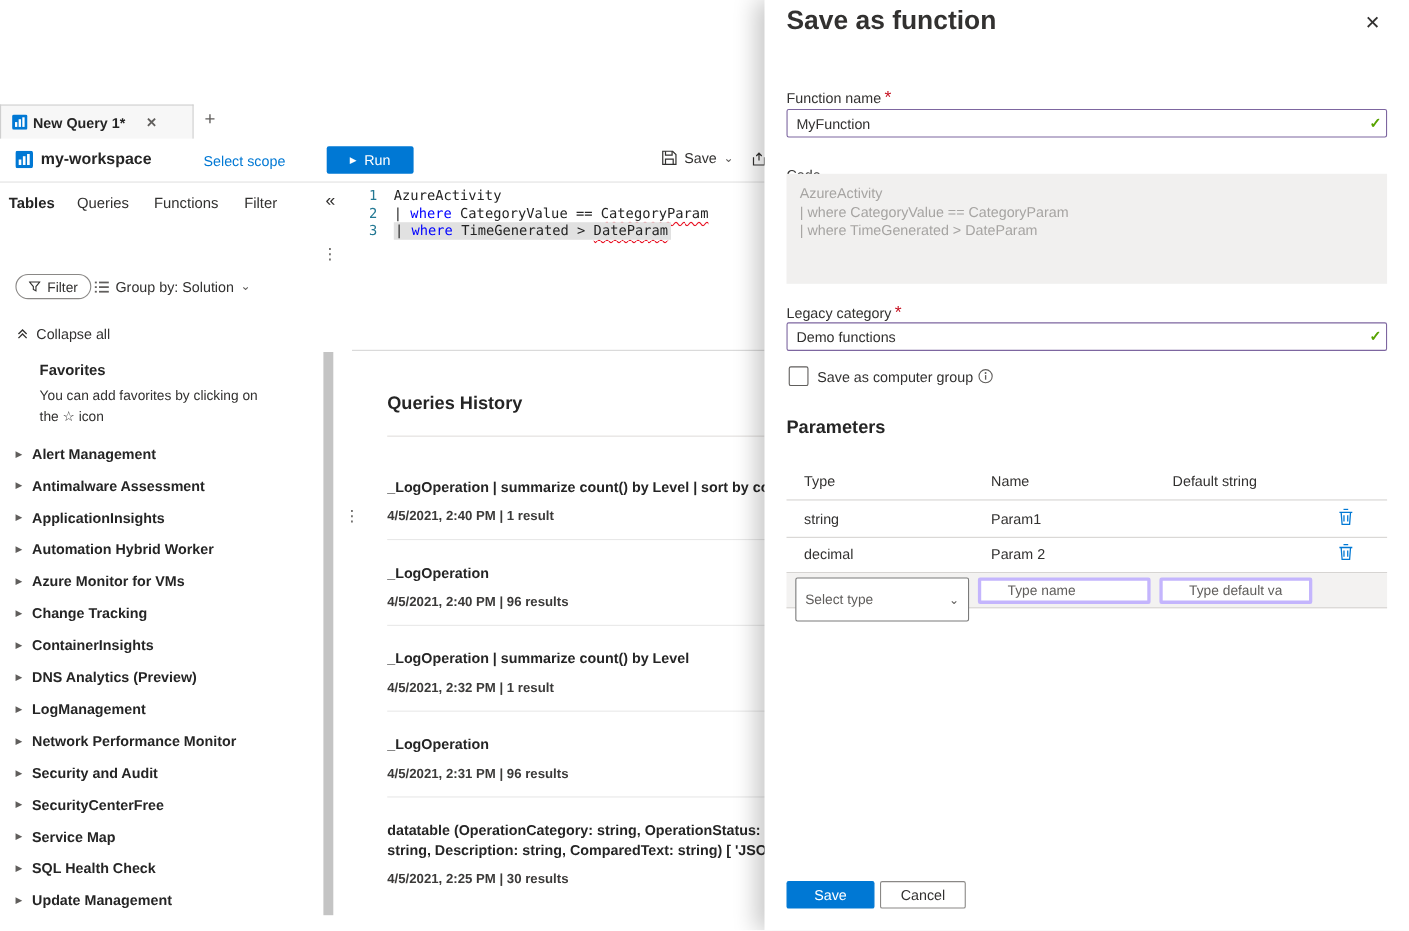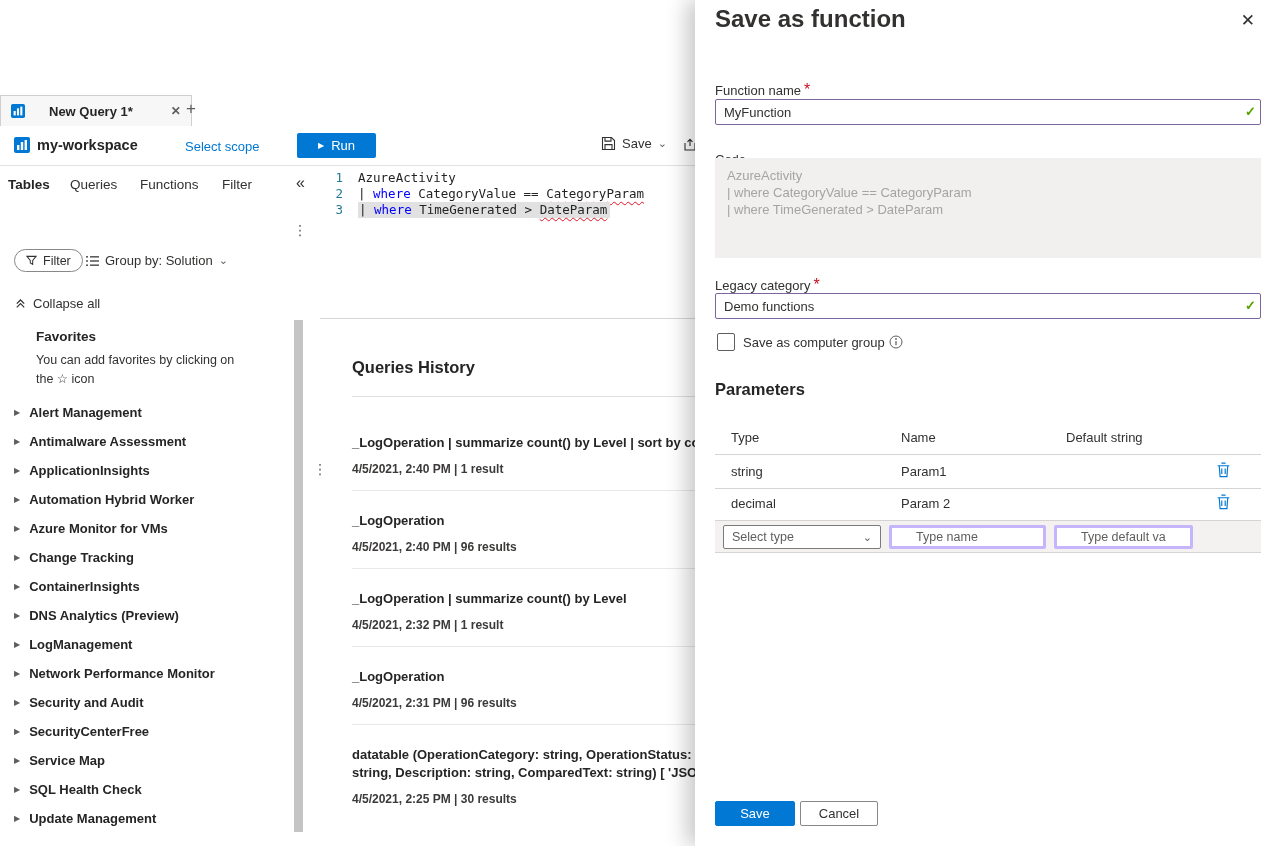--- a/index.html
+++ b/index.html
@@ -2,21 +2,21 @@
 <html><head>
 <meta charset="utf-8">
 <style>
   * { margin:0; padding:0; box-sizing:border-box; }
   html,body { background:#fff; }
   .screen { position:relative; width:1281px; height:846px; background:#fff;
             font-family:"Liberation Sans", sans-serif; color:#323130; overflow:hidden; }
   .abs { position:absolute; }
 
   
-  .tab { display:flex; align-items:center; gap:24px; background:#f7f7f7;
+  .tab { display:flex; align-items:center; gap:5px; background:#f7f7f7;
          border:1px solid #cfcfcf; border-bottom:none; padding:0 10px;
          font-size:13px; font-weight:600; color:#252525; }
   .tab-close { font-size:12px; color:#605e5c; margin-left:14px; cursor:pointer; }
   .newtab-btn { font-size:17px; color:#605e5c; cursor:pointer; }
 
   
   .link { color:#0078d4; font-size:13px; cursor:pointer; }
   .run-btn { display:flex; align-items:center; justify-content:center; gap:7px;
              background:#0078d4; color:#fff; font-size:13px; border-radius:2px; cursor:pointer; }
   .run-play { font-size:8px; }
@@ -73,21 +73,21 @@
              padding:9px 12px; font-size:13px; color:#a6a4a2; line-height:17px; }
   .cbox { position:absolute; width:18px; height:18px; border:1px solid #605e5c;
           border-radius:2px; background:#fff; cursor:pointer; }
   .pheading { font-size:16.5px; font-weight:600; color:#252525; }
   .pth, .ptd { position:absolute; font-size:13px; color:#323130; }
   .hline { position:absolute; height:1px; background:#d6d4d2; }
   .strip { position:absolute; background:#f3f2f1; border-bottom:1px solid #d6d4d2; }
   .minput { position:absolute; height:24px; border:3px solid #c4b5fd; border-radius:2px;
             font-size:12.5px; padding:0 24px; font-family:inherit; color:#323130; outline:none; background:#fff; }
   .minput::placeholder { color:#605e5c; }
-  .fselect { position:absolute; height:24px; border:1px solid #7a7a7a; border-radius:2px;
+  .fselect { position:absolute; height:40px; border:1px solid #7a7a7a; border-radius:2px;
              background:#fff; display:flex; align-items:center; justify-content:space-between;
              padding:0 8px; font-size:12.5px; color:#605e5c; cursor:pointer; }
   .btn-primary { position:absolute; background:#0078d4; color:#fff; font-size:13px;
                  border:1px solid #0078d4; border-radius:2px; display:flex; align-items:center;
                  justify-content:center; cursor:pointer; }
   .btn-secondary { position:absolute; background:#fff; color:#323130; font-size:13px;
                    border:1px solid #8a8886; border-radius:2px; display:flex; align-items:center;
                    justify-content:center; cursor:pointer; }
   .trash { position:absolute; cursor:pointer; }
   .close-x { font-size:17px; color:#323130; cursor:pointer; }

